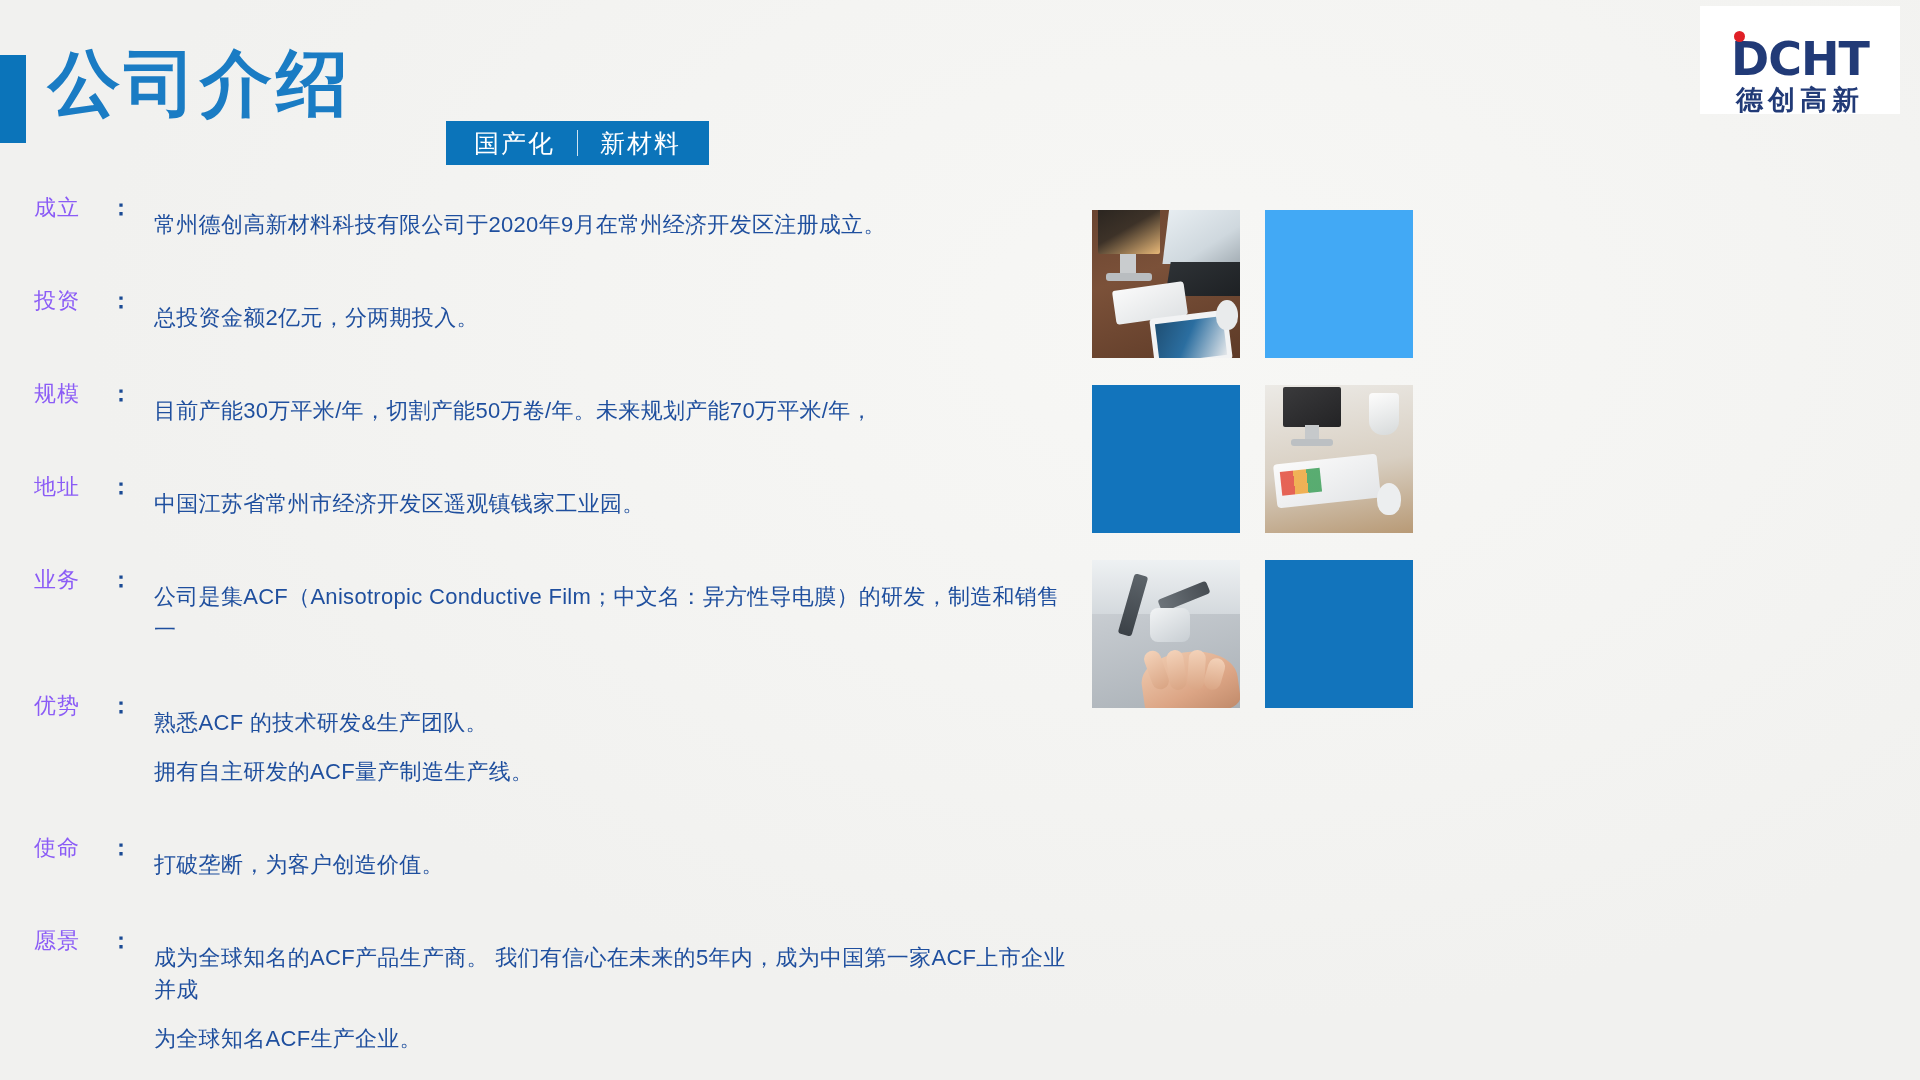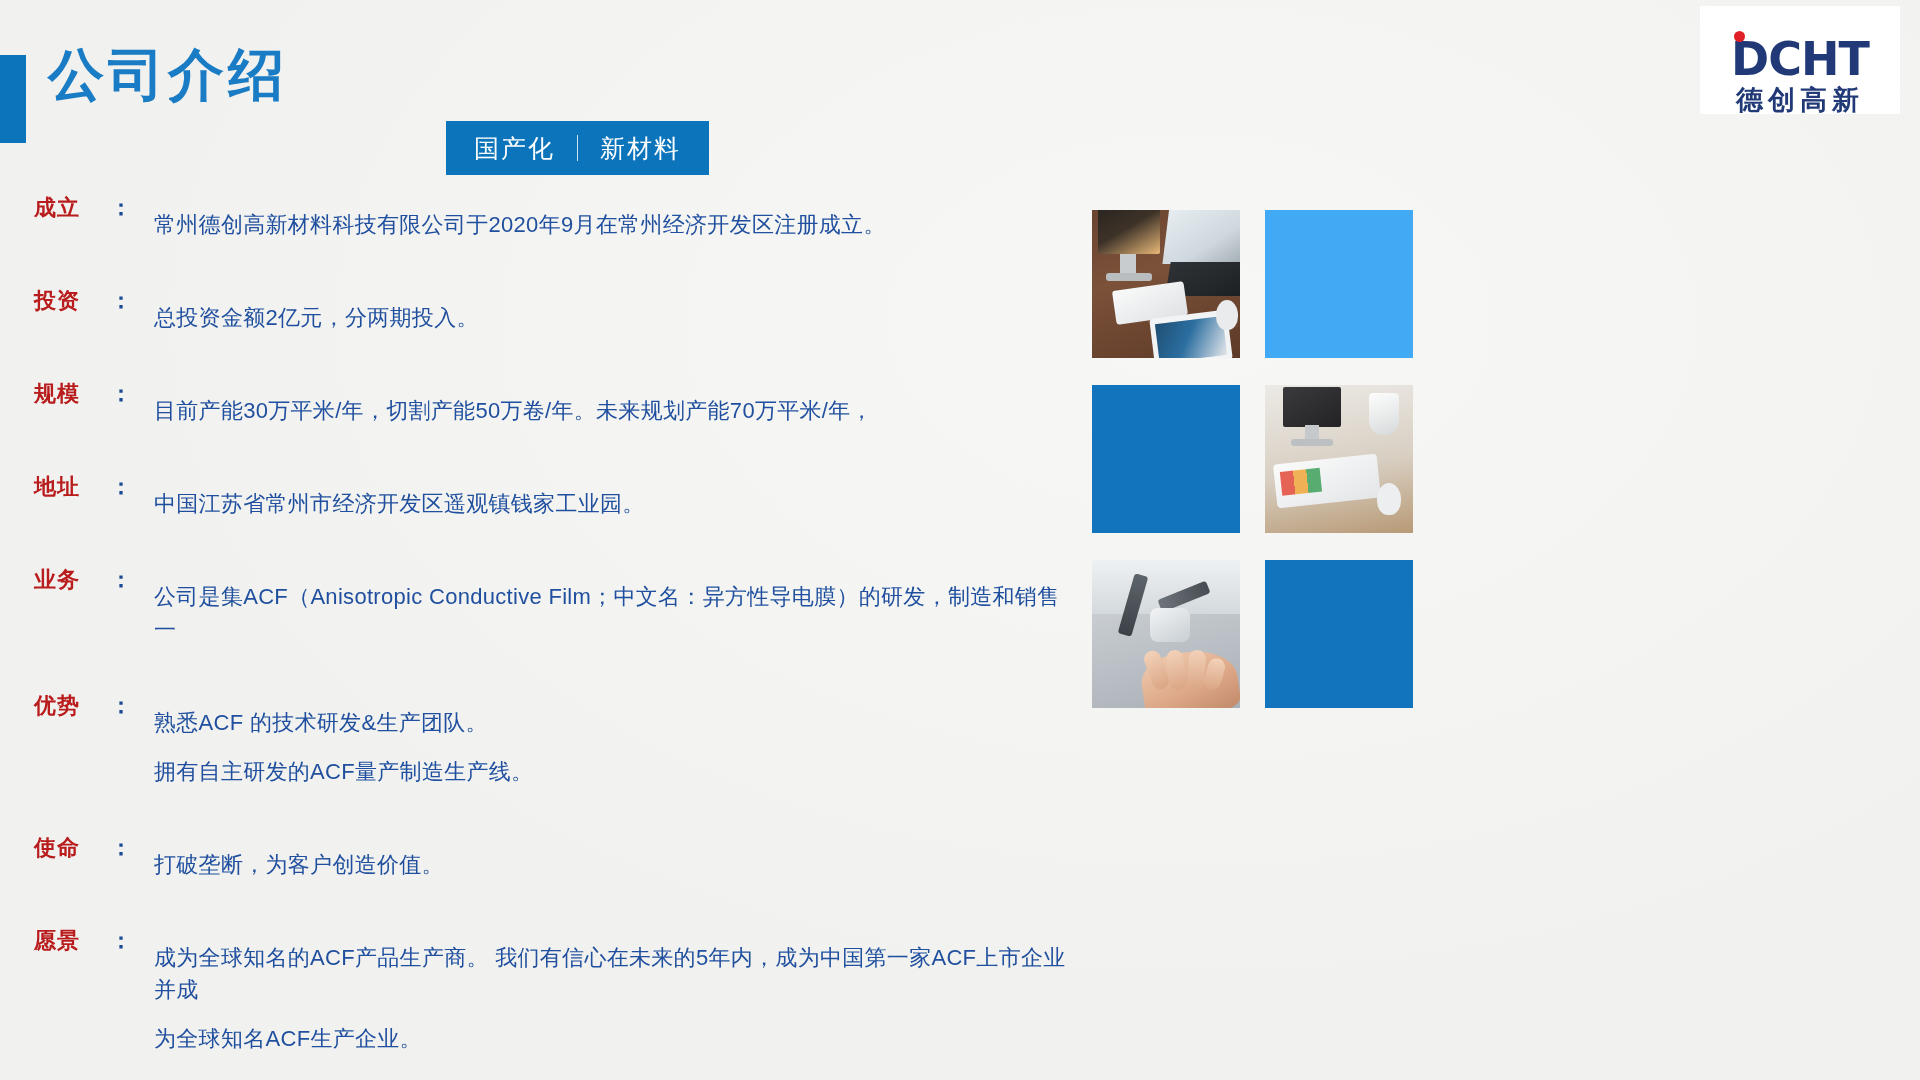--- a/index.html
+++ b/index.html
@@ -16,21 +16,21 @@
   }
 
   
   .accent-bar{
     position:absolute; left:0; top:55px;
     width:26px; height:88px;
     background:#0b74ba;
   }
   .page-title{
     position:absolute; left:48px; top:44px;
-    font-size:56px; font-weight:bold;
+    font-size:72px; font-weight:bold;
     color:#1a7cc4; letter-spacing:4px;
     line-height:1.1; white-space:nowrap;
   }
 
   
   .logo{
     position:absolute; right:20px; top:6px;
     width:200px; height:108px;
     background:#ffffff;
     display:flex; flex-direction:column;
@@ -52,21 +52,21 @@
   .logo-cn{
     margin-top:5px;
     font-size:27px; font-weight:bold;
     color:#213a77; letter-spacing:5px;
     line-height:1; white-space:nowrap;
   }
 
   
   .tag-banner{
     position:absolute; left:446px; top:121px;
-    height:54px; padding:0 28px;
+    height:44px; padding:0 28px;
     background:#0b74ba;
     display:flex; align-items:center; gap:22px;
     color:#ffffff; font-size:25px; letter-spacing:2px;
   }
   .tag-sep{
     width:1px; height:26px;
     background:rgba(255,255,255,.8);
   }
 
   
@@ -74,22 +74,22 @@
     position:absolute; left:34px; top:192px;
     width:1055px;
   }
   .row{
     display:flex; align-items:flex-start;
     margin-bottom:27px;
   }
   .row-label{
     flex:0 0 auto;
     min-width:76px;
-    font-size:22px; font-weight:bold;
-    color:#b91c1c; letter-spacing:1px;
+    font-size:22px; font-weight:normal;
+    color:#8b5cf6; letter-spacing:1px;
     line-height:1.46;
     white-space:nowrap;
   }
   .row-colon{
     flex:0 0 auto;
     font-size:22px; font-weight:bold;
     color:#1a4a94;
     line-height:1.46;
     padding-right:5px;
   }

